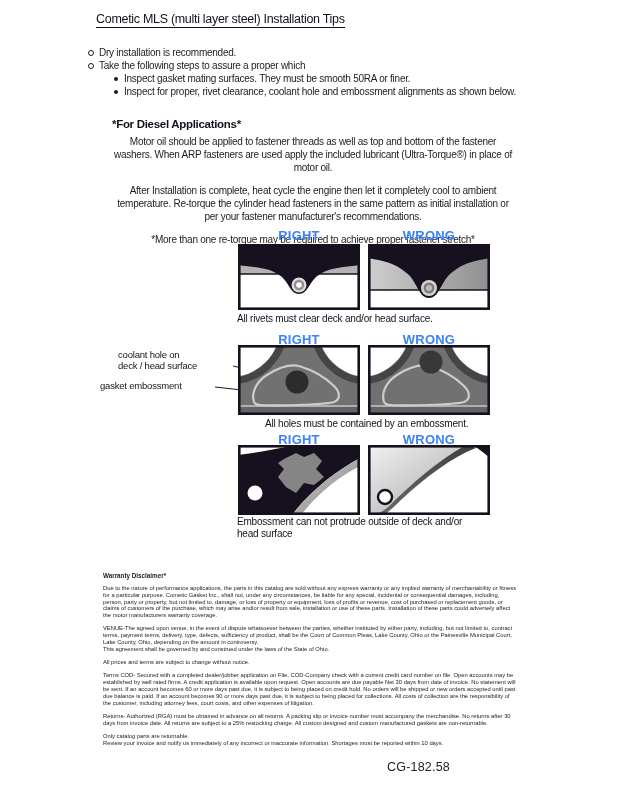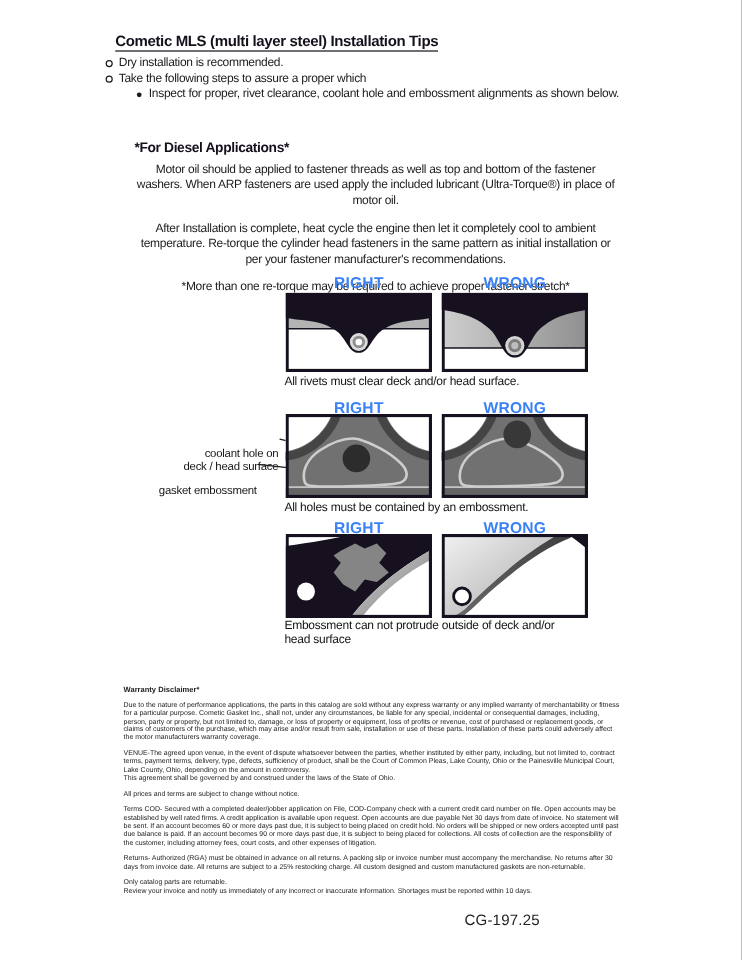--- a/index.html
+++ b/index.html
@@ -4,21 +4,21 @@
 <style>
   html,body{margin:0;padding:0;background:#888;}
   .page{
     position:relative;width:618px;height:800px;background:#ffffff;
     font-family:"Liberation Sans", sans-serif;color:#1c1c1c;overflow:hidden;
     margin:0 auto;
   }
   [data-name]{box-sizing:border-box;}
   
   .title{
-    position:absolute;left:96px;top:27px;font-size:12.5px;font-weight:700;
+    position:absolute;left:96px;top:12px;font-size:12.5px;font-weight:400;
     letter-spacing:-0.3px;color:#15101c;border-bottom:1.6px solid #15101c;
     padding-bottom:1px;display:inline-block;
   }
   .bullets{position:absolute;left:88px;top:46px;width:440px;font-size:10px;letter-spacing:-0.25px;}
   .bullet{position:relative;padding-left:11px;line-height:13px;}
   .bullet::before{
     content:"";position:absolute;left:0;top:4px;width:4px;height:4px;
     border:1px solid #1c1c1c;border-radius:50%;
   }
   .subbullet{position:relative;margin-left:26px;padding-left:10px;line-height:13px;}
@@ -36,21 +36,21 @@
     position:absolute;top:0;width:122px;text-align:center;
     font-size:13px;font-weight:700;letter-spacing:0.2px;color:#3b82f6;
   }
   .panel{position:absolute;display:block;}
   .caption{
     position:absolute;left:237px;font-size:10px;letter-spacing:-0.2px;
     line-height:12px;color:#141414;width:250px;
   }
   .annot{
     position:absolute;font-size:9.5px;letter-spacing:-0.2px;line-height:11px;
-    text-align:right;color:#141414;margin-top:24px;
+    color:#141414;
   }
   .leader-svg{position:absolute;left:0;top:0;pointer-events:none;}
   
   .disclaimer{position:absolute;left:103px;top:572px;width:416px;}
   .disclaimer-heading{font-size:6.3px;font-weight:700;margin-bottom:6px;}
   .disclaimer p{
     margin:0 0 6.5px 0;font-size:5.8px;line-height:6.8px;
     white-space:pre-line;color:#222;
   }
   
@@ -59,20 +59,21 @@
 </head>
 <body>
 
 <div class="page" data-name="catalog-page">
 
   <div class="title" data-name="page-title">Cometic MLS (multi layer steel) Installation Tips</div>
 
   <div class="bullets" data-name="tips-list">
     <div class="bullet" data-name="list-item">Dry installation is recommended.</div>
     <div class="bullet" data-name="list-item">Take the following steps to assure a proper which</div>
+    <div class="subbullet" data-name="list-sub-item">Inspect gasket mating surfaces.  They must be smooth 50RA or finer.</div>
     <div class="subbullet" data-name="list-sub-item">Inspect for proper, rivet clearance, coolant hole and embossment alignments as shown below.</div>
   </div>
 
   <div class="diesel" data-name="diesel-section">
     <div class="diesel-heading" data-name="section-heading">*For Diesel Applications*</div>
     <p data-name="paragraph">Motor oil should be applied to fastener threads as well as top and bottom of the fastener washers. When ARP fasteners are used apply the included lubricant (Ultra-Torque®) in place of motor oil.</p>
     <p data-name="paragraph">After Installation is complete, heat cycle the engine then let it completely cool to ambient temperature. Re-torque the cylinder head fasteners in the same pattern as initial installation or per your fastener manufacturer's recommendations.</p>
     <p data-name="paragraph">*More than one re-torque may be required to achieve proper fastener stretch*</p>
   </div>
 
@@ -147,21 +148,21 @@
       <circle cx="130" cy="-18" r="54" fill="none" stroke="#454545" stroke-width="7"></circle>
       <circle cx="-8" cy="-18" r="50" fill="#ffffff"></circle>
       <circle cx="130" cy="-18" r="50" fill="#ffffff"></circle>
       <line x1="1" y1="61" x2="121" y2="61" stroke="#c4c4c4" stroke-width="1.4"></line>
       <rect x="0" y="62" width="122" height="8" fill="#646464"></rect>
       <path d="M16,57 C13,48 18,37 29,30 C40,23 52,19 61,21 C71,24 86,31 96,41 C102,47 103,54 96,57 C86,60 31,61 23,60 C19,60 17,59 16,57 Z" fill="none" stroke="#cdcdcd" stroke-width="2.2"></path>
       <circle cx="63" cy="17" r="11.5" fill="#383838"></circle>
       <rect x="1.3" y="1.3" width="119.4" height="67.4" fill="none" stroke="#17111f" stroke-width="2.6"></rect>
     </svg>
 
-    <div class="caption" style="top:89px;" data-name="figure-caption">All holes must be contained by an embossment.</div>
+    <div class="caption" style="top:89px;margin-left:28px;" data-name="figure-caption">All holes must be contained by an embossment.</div>
   </div>
 
   <div class="figrow" style="top:429px;height:110px;" data-name="figure-row-protrusion">
     <div class="fig-label" style="left:238px;top:3px;" data-name="figure-label-right">RIGHT</div>
     <div class="fig-label" style="left:368px;top:3px;" data-name="figure-label-wrong">WRONG</div>
 
     <svg class="panel" style="left:238px;top:16px;" width="122" height="70" viewBox="0 0 122 70" data-name="diagram-protrusion-right">
       <defs>
         <linearGradient id="g3r" x1="0" y1="0" x2="1" y2="1">
           <stop offset="0" stop-color="#d2d2d2"></stop>
@@ -203,15 +204,15 @@
     <p data-name="disclaimer-paragraph">Due to the nature of performance applications, the parts in this catalog are sold without any express warranty or any implied warranty of merchantability or fitness for a particular purpose.  Cometic Gasket Inc., shall not, under any circumstances, be liable for any special, incidental or consequential damages, including, person, party or property, but not limited to, damage, or loss of property or equipment, loss of profits or revenue, cost of purchased or replacement goods, or claims of customers of the purchase, which may arise and/or result from sale, installation or use of these parts.  Installation of these parts could adversely affect the motor manufacturers warranty coverage.</p>
     <p data-name="disclaimer-paragraph">VENUE-The agreed upon venue, in the event of dispute whatsoever between the parties, whether instituted by either party, including, but not limited to, contract terms, payment terms, delivery, type, defects, sufficiency of product, shall be the Court of Common Pleas, Lake County, Ohio or the Painesville Municipal Court, Lake County, Ohio, depending on the amount in controversy.
 This agreement shall be governed by and construed under the laws of the State of Ohio.</p>
     <p data-name="disclaimer-paragraph">All prices and terms are subject to change without notice.</p>
     <p data-name="disclaimer-paragraph">Terms COD- Secured with a completed dealer/jobber application on File, COD-Company check with a current credit card number on file.  Open accounts may be established by well rated firms.  A credit application is available upon request.  Open accounts are due payable Net 30 days from date of invoice.  No statement will be sent.  If an account becomes 60 or more days past due, it is subject to being placed on credit hold.  No orders will be shipped or new orders accepted until past due balance is paid.  If an account becomes 90 or more days past due, it is subject to being placed for collections.  All costs of collection are the responsibility of the customer, including attorney fees, court costs, and other expenses of litigation.</p>
     <p data-name="disclaimer-paragraph">Returns- Authorized (RGA) must be obtained in advance on all returns.  A packing slip or invoice number must accompany the merchandise.  No returns after 30 days from invoice date.  All returns are subject to a 25% restocking charge.  All custom designed and custom manufactured gaskets are non-returnable.</p>
     <p data-name="disclaimer-paragraph">Only catalog parts are returnable.
 Review your invoice and notify us immediately of any incorrect or inaccurate information.  Shortages must be reported within 10 days.</p>
   </div>
 
-  <div class="page-code" data-name="page-code">CG-197.25</div>
+  <div class="page-code" data-name="page-code">CG-182.58</div>
 
 </div>
 
 </body></html>

